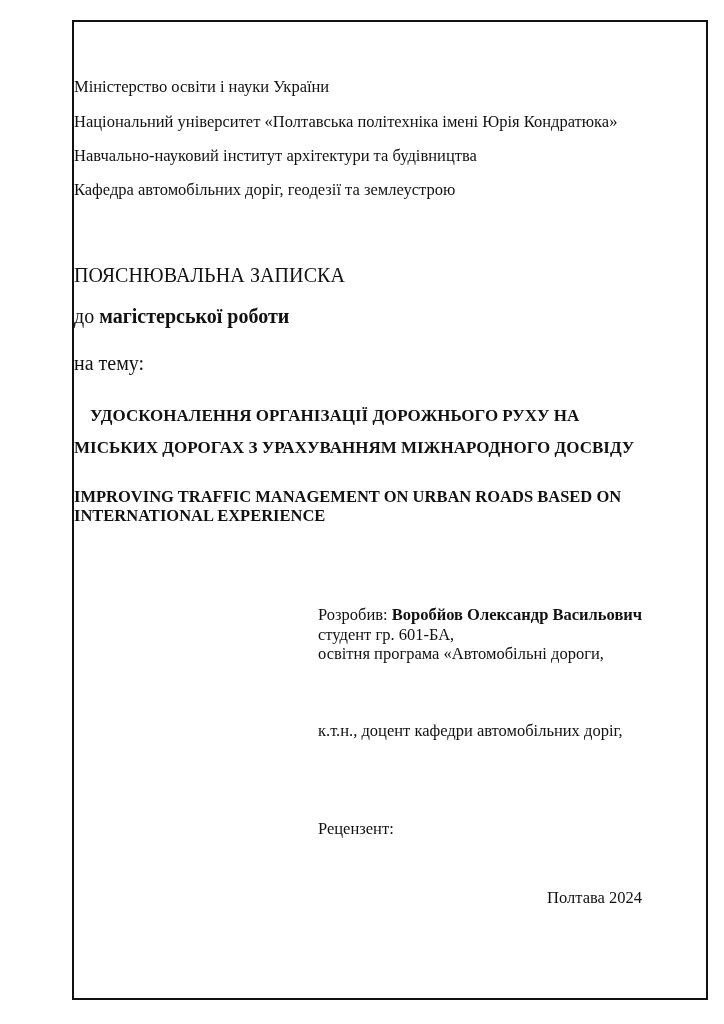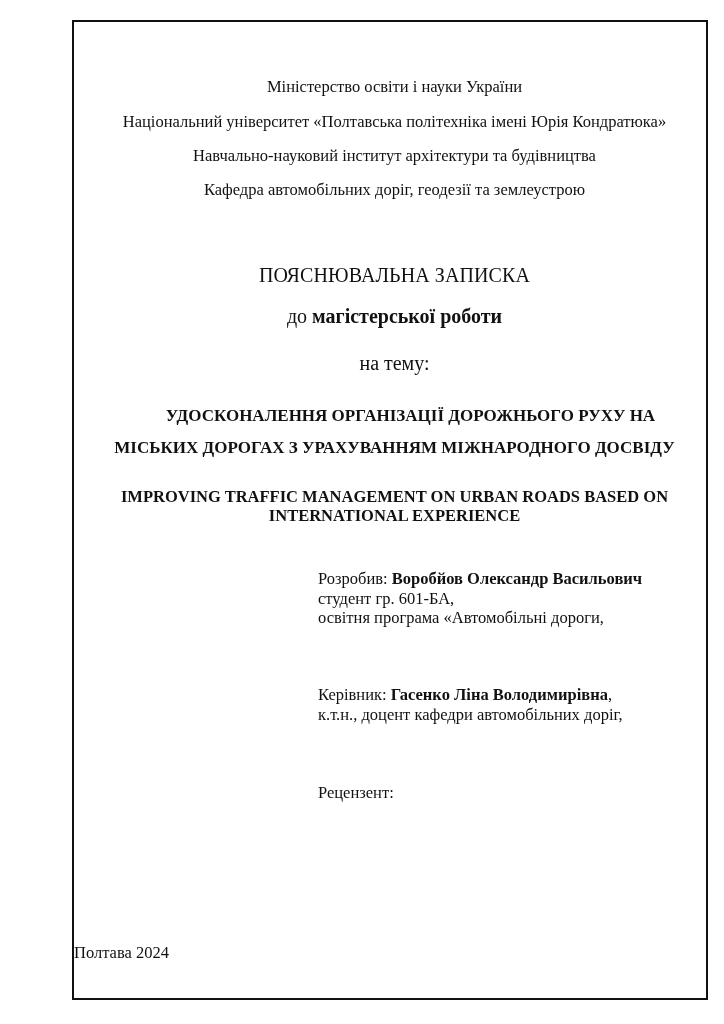--- a/index.html
+++ b/index.html
@@ -21,21 +21,21 @@
       top: 20px;
       width: 632px;
       height: 976px;
       border: 2px solid #111111;
       box-sizing: content-box;
     }
     .line {
       position: absolute;
       left: 74px;
       width: 641px;
-      text-align: center;
+      text-align: left;
       white-space: nowrap;
       line-height: 1;
     }
     .inst {
       font-size: 16.5px;
     }
     .title-main {
       font-size: 20px;
       letter-spacing: 0.1px;
     }
@@ -53,29 +53,30 @@
     .topic-en {
       font-size: 16.5px;
       font-weight: bold;
     }
     .block {
       position: absolute;
       left: 318px;
       font-size: 16.5px;
       line-height: 19.5px;
       white-space: nowrap;
+      margin-top: 36px;
     }
     .block b { font-weight: bold; }
     .city {
       position: absolute;
       left: 74px;
       width: 568px;
-      text-align: left;
+      text-align: right;
       font-size: 16.5px;
-      top: 945px;
+      top: 890px;
       line-height: 1;
     }
   </style>
 </head>
 <body>
 
 <div class="frame"></div>
 
 <div class="line inst" style="top:79px;">Міністерство освіти і науки України</div>
 <div class="line inst" style="top:114px;">Національний університет «Полтавська політехніка імені Юрія Кондратюка»</div>
@@ -91,21 +92,20 @@
 <div class="line topic-en" style="top:489px;">IMPROVING TRAFFIC MANAGEMENT ON URBAN ROADS BASED ON</div>
 <div class="line topic-en" style="top:508px;">INTERNATIONAL EXPERIENCE</div>
 
 <div class="block" style="top:569px;">
   <div><span>Розробив: </span><b>Воробйов Олександр Васильович</b></div>
   <div>студент гр. 601-БА,</div>
   <div>освітня програма «Автомобільні дороги,</div>
 </div>
 
 <div class="block" style="top:685px;">
-  <div><span>Керівник: </span><b>Гасенко Ліна Володимирівна</b><span>,</span></div>
   <div>к.т.н., доцент кафедри автомобільних доріг,</div>
 </div>
 
 <div class="block" style="top:783px;">
   <div>Рецензент:</div>
 </div>
 
 <div class="city">Полтава 2024</div>
 
 </body></html>

